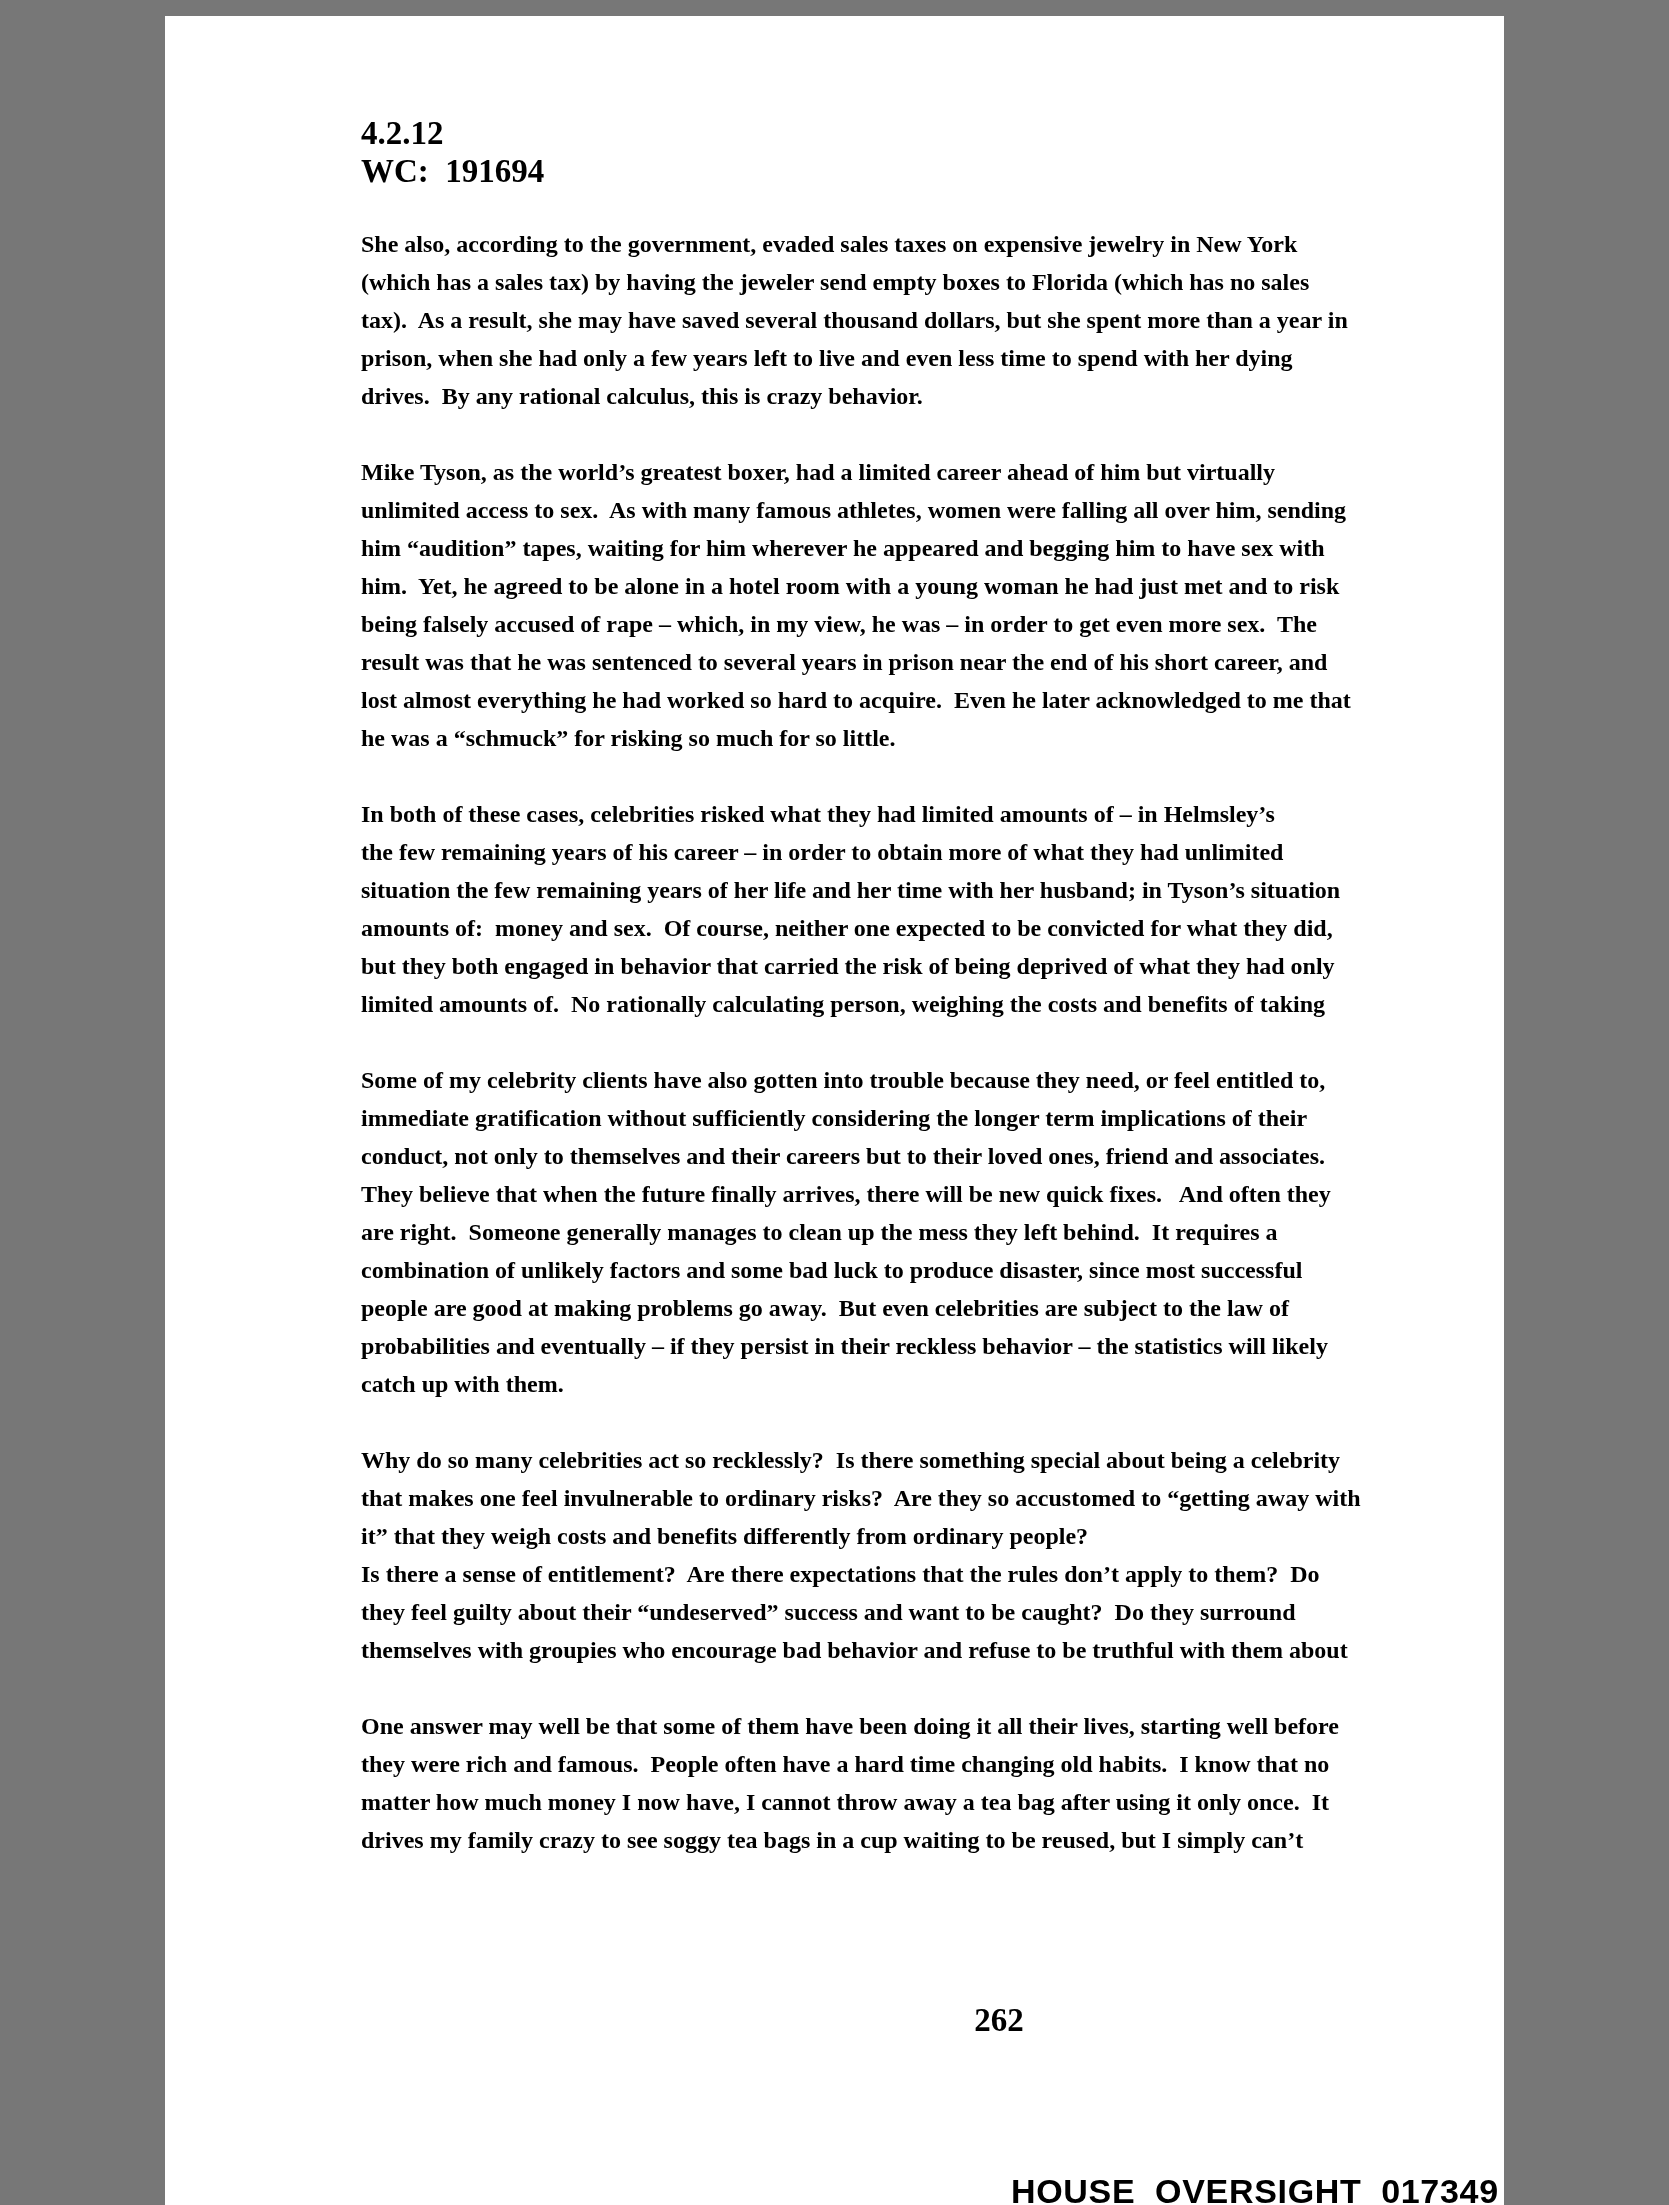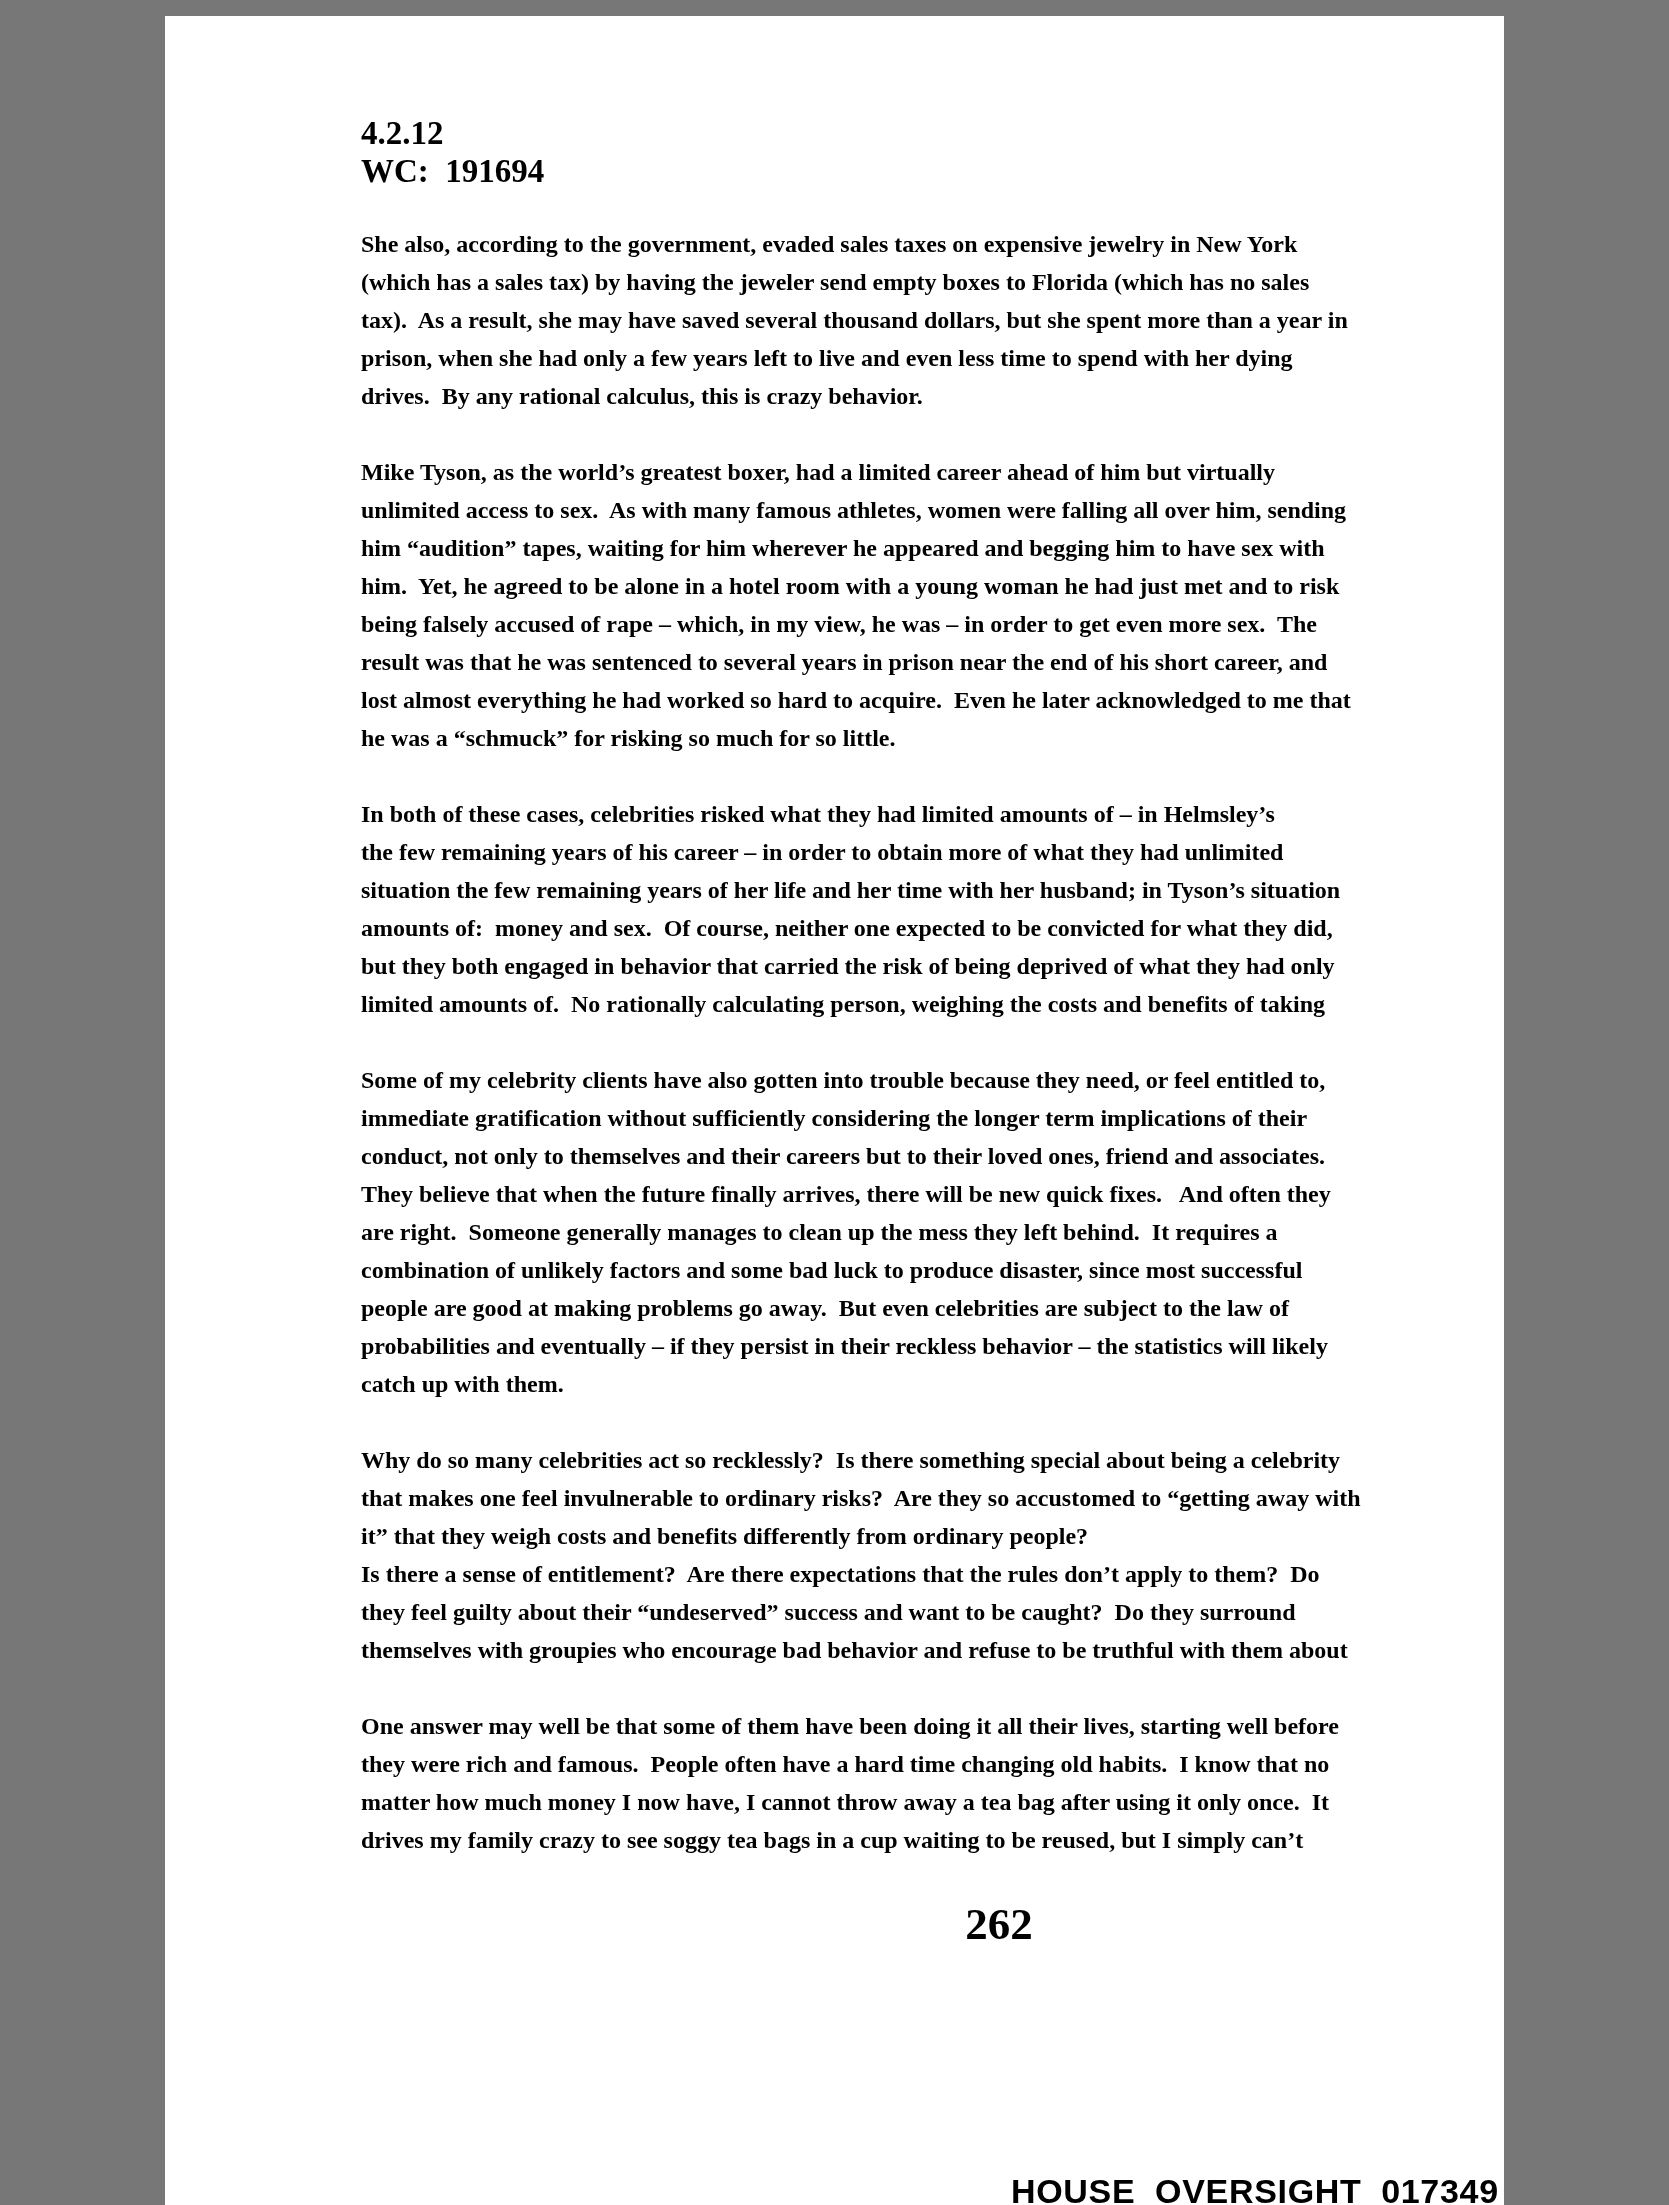--- a/index.html
+++ b/index.html
@@ -32,24 +32,24 @@
     top: 209px;
     width: 1316px;
     font-size: 24px;
     line-height: 38px;
   }
   .para { margin: 0 0 38px 0; }
   .line { white-space: pre; }
   .page-number {
     position: absolute;
     left: 196px;
-    top: 1889px;
+    top: 1985px;
     width: 1276px;
     text-align: center;
-    font-size: 45px;
+    font-size: 33px;
     line-height: 38px;
   }
   .bates {
     position: absolute;
     right: 5.2px;
     top: 2156px;
     font-family: "Liberation Sans", "DejaVu Sans", sans-serif;
     font-size: 34px;
     line-height: 39px;
     letter-spacing: 0.7px;

